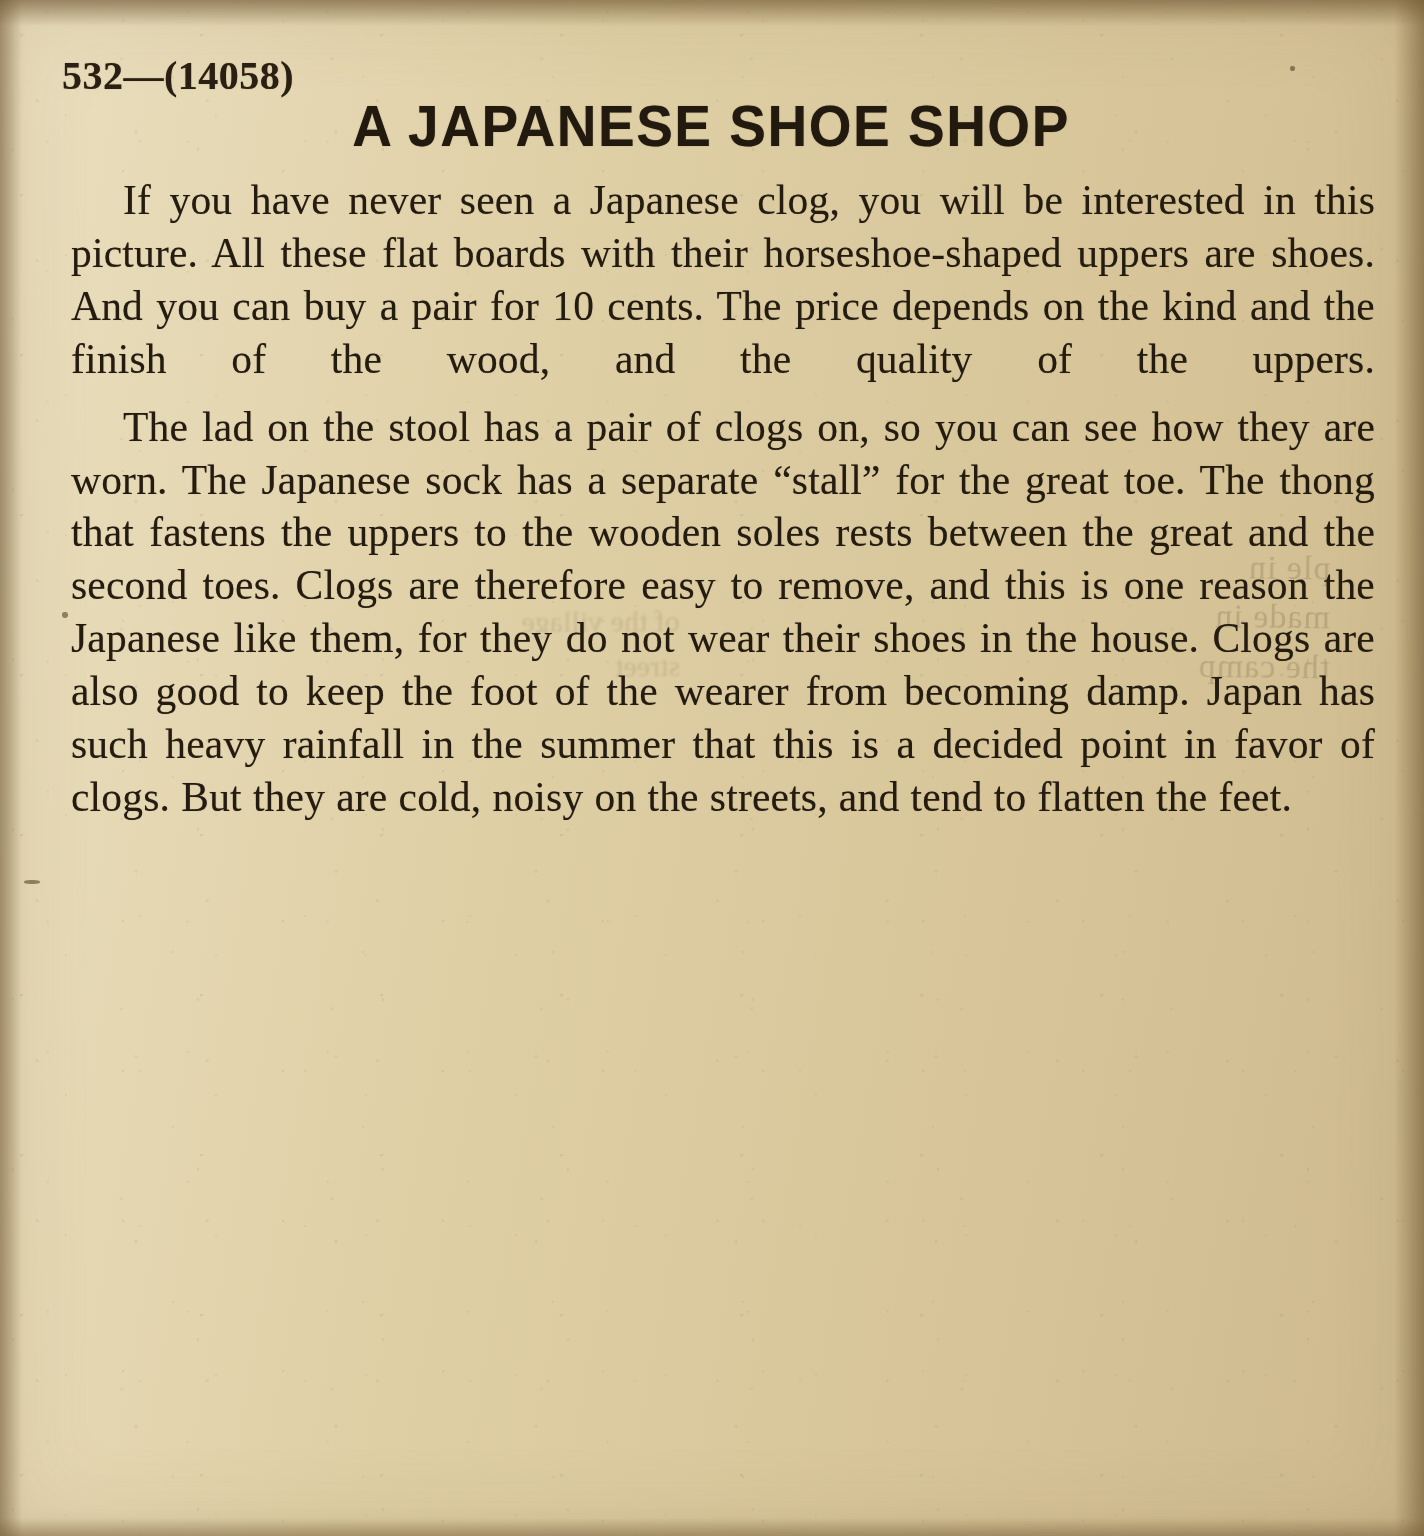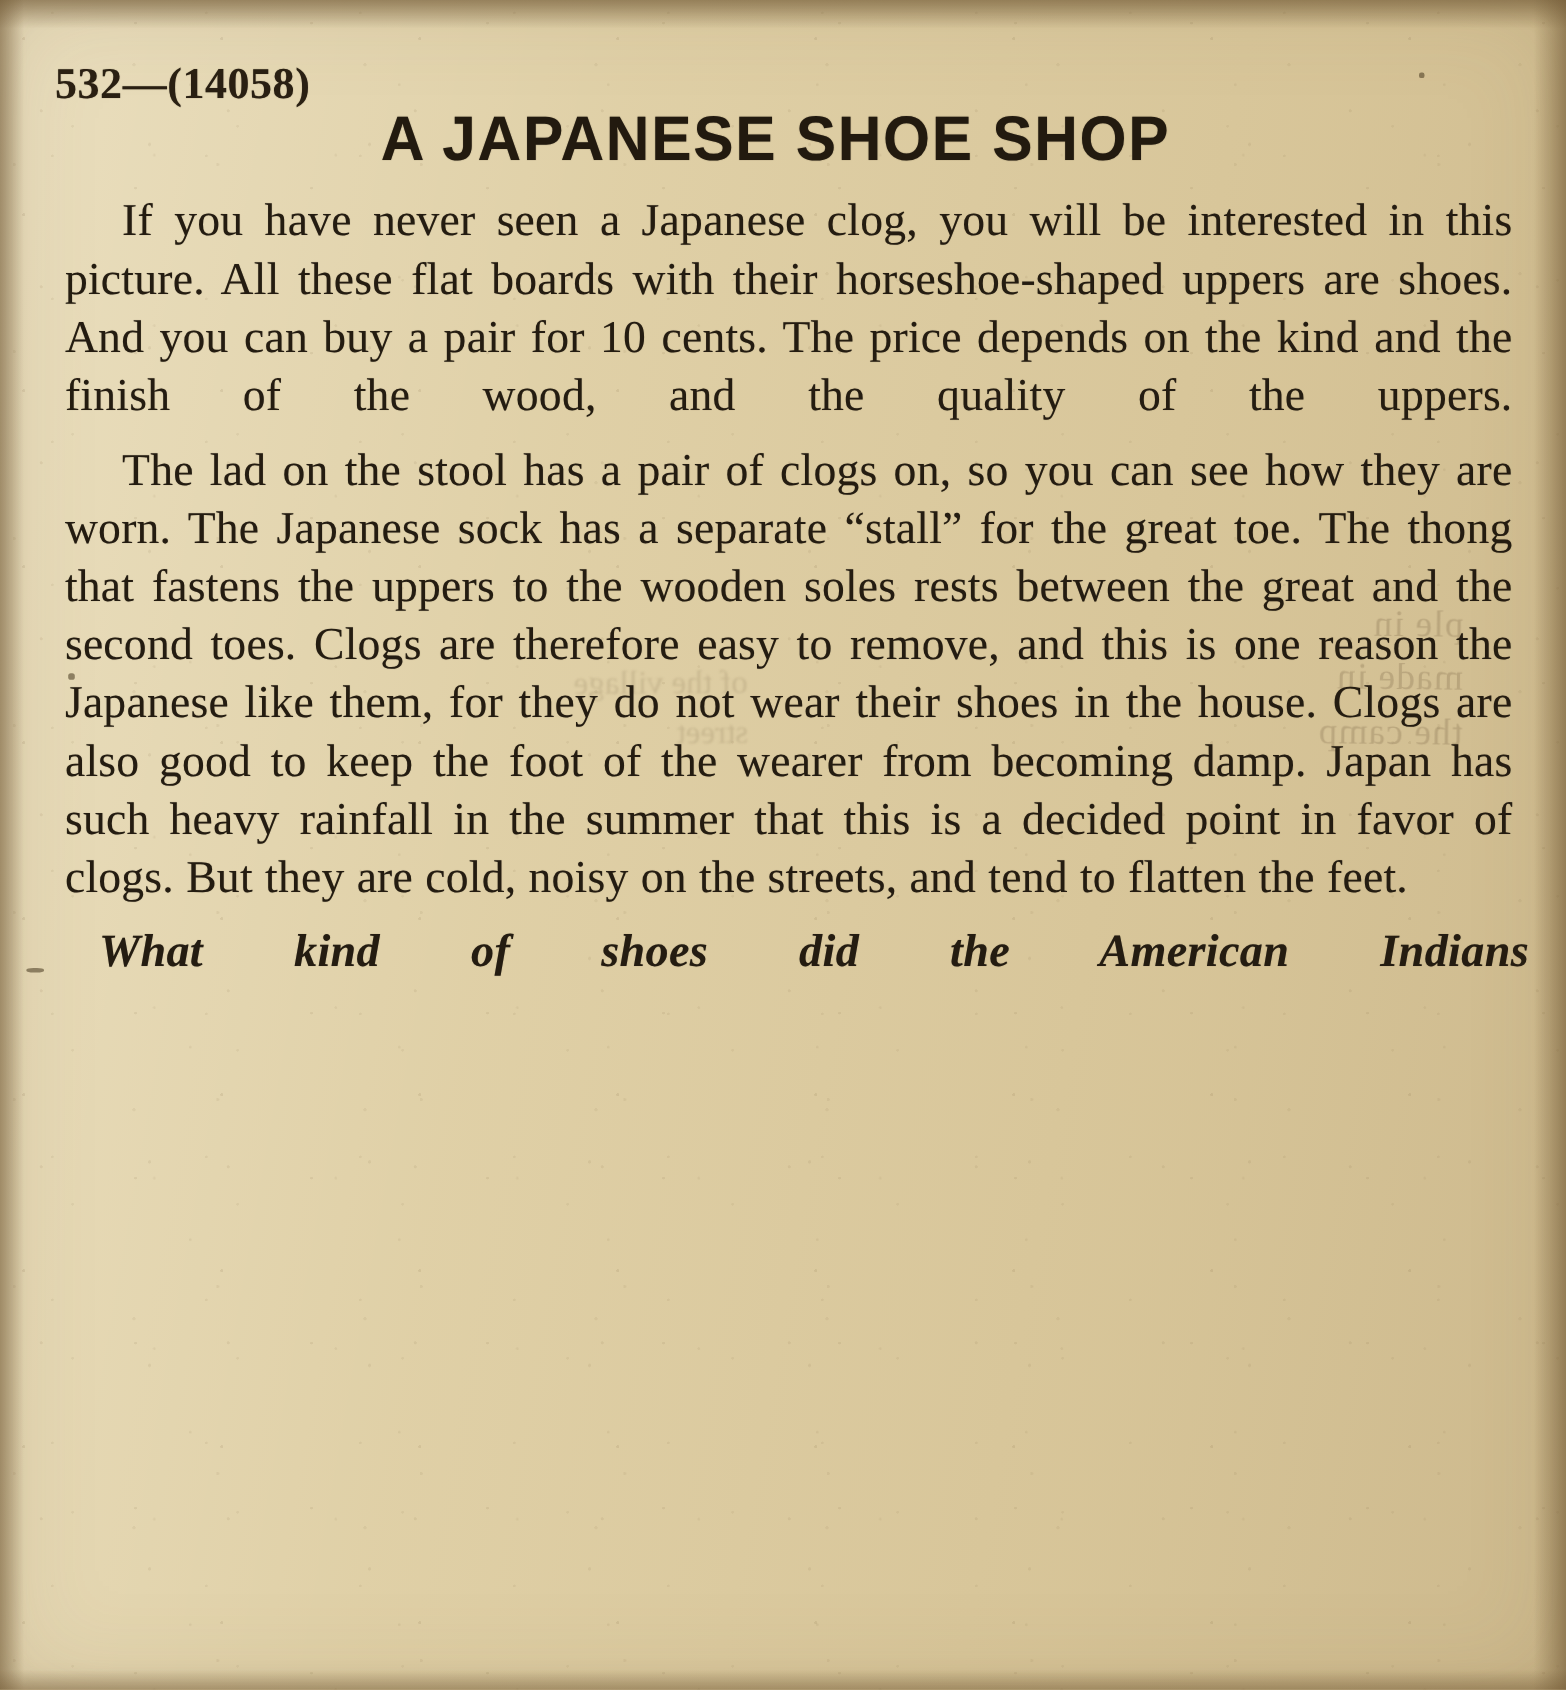--- a/index.html
+++ b/index.html
@@ -116,21 +116,21 @@
     line-height: 1.5;
     filter: blur(0.8px);
     pointer-events: none;
     white-space: pre-line;
   }
 
   
   .content {
     position: absolute;
     left: 0; top: 0; right: 0; bottom: 0;
-    padding: 56px 34px 0 44px;
+    padding: 56px 34px 0 56px;
     box-sizing: border-box;
   }
 
   .catalog-no {
     font-family: "Liberation Serif", serif;
     font-size: 40px;
     font-weight: 700;
     color: #2a2013;
     letter-spacing: 0.5px;
     line-height: 1;
@@ -204,21 +204,20 @@
 the camp</div>
   <div class="bleed2">of the village
 street</div>
 
   <div class="content">
     <div class="catalog-no">532—(14058)</div>
     <div class="title">A JAPANESE SHOE SHOP</div>
     <div class="body-text">
       <p>If you have never seen a Japanese clog, you will be interested in this picture. All these flat boards with their horseshoe-shaped uppers are shoes. And you can buy a pair for 10 cents. The price depends on the kind and the finish of the wood, and the quality of the uppers.</p>
       <p class="last-left">The lad on the stool has a pair of clogs on, so you can see how they are worn. The Japanese sock has a separate “stall” for the great toe. The thong that fastens the uppers to the wooden soles rests between the great and the second toes. Clogs are therefore easy to remove, and this is one reason the Japanese like them, for they do not wear their shoes in the house. Clogs are also good to keep the foot of the wearer from becoming damp. Japan has such heavy rainfall in the summer that this is a decided point in favor of clogs. But they are cold, noisy on the streets, and tend to flatten the feet.</p>
-      <div class="question">What kind of shoes did the American Indians</div>
     </div>
   </div>
 
   <div class="edges"></div>
   <div class="edge-top"></div>
   <div class="edge-left"></div>
   <div class="edge-right"></div>
   <div class="edge-bottom"></div>
 
   <div class="mark" style="left:24px; top:880px; width:16px; height:4px;"></div>

